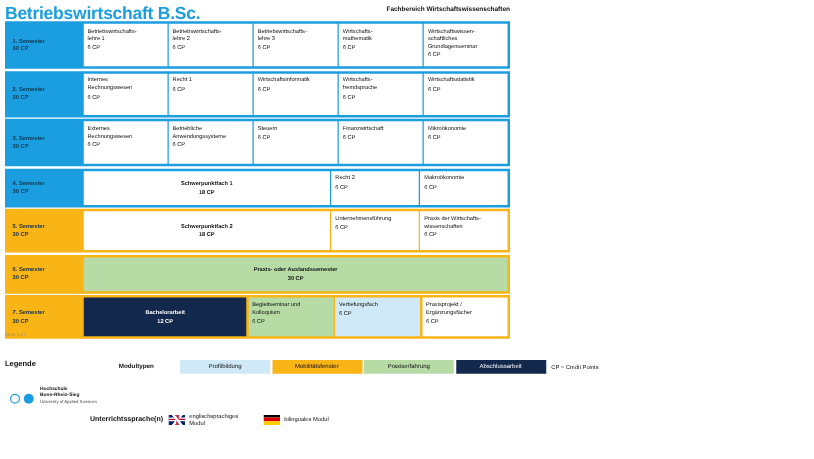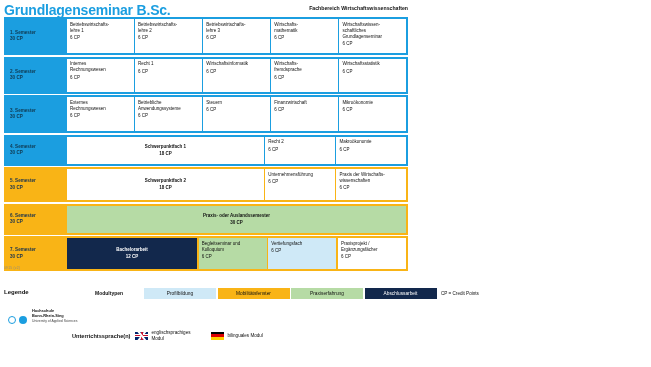--- a/index.html
+++ b/index.html
@@ -143,21 +143,21 @@
   .flag.de .b3 { background:#FFCE00; }
   .lang-item { display:flex; align-items:center; margin-right:14px; }
   .lang-text { font-size:4.6px; color:#111; line-height:5.6px; max-width:46px; }
 </style>
 </head>
 <body>
 
 <div class="page">
 
   <div class="header">
-    <div class="title">Grundlagenseminar B.Sc.</div>
+    <div class="title">Betriebswirtschaft B.Sc.</div>
     <div class="dept">Fachbereich Wirtschaftswissenschaften</div>
   </div>
 
   <div class="plan" id="plan">
       <div class="row blue r1">
         <div class="semlabel">
           <span>1. Semester</span>
           <span>30 CP</span>
         </div>
         <div class="cells">

